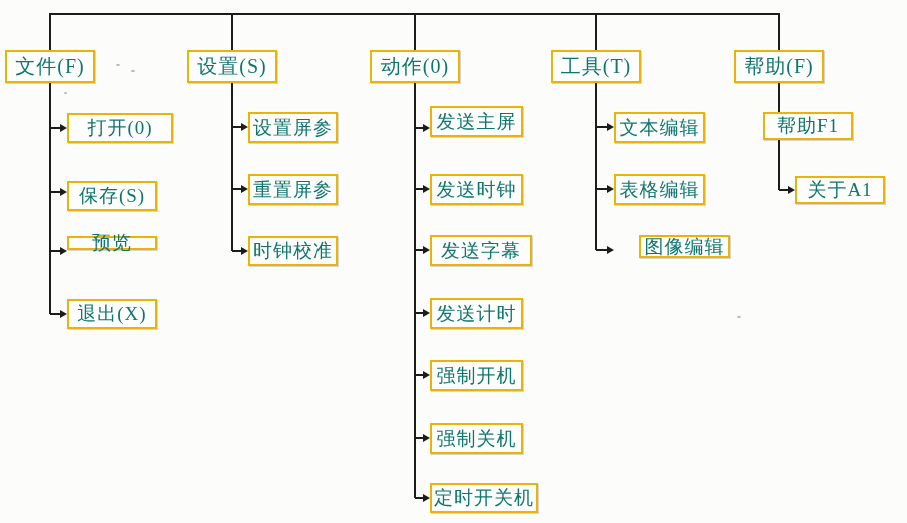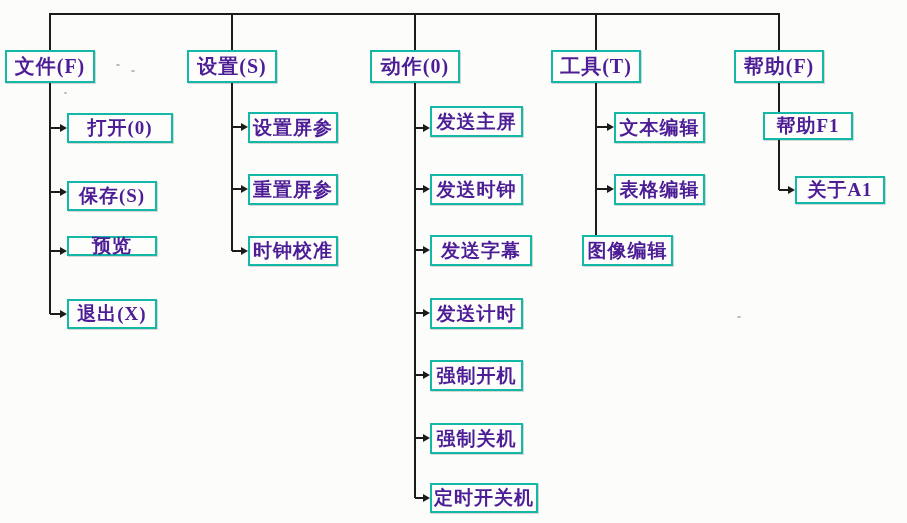--- a/index.html
+++ b/index.html
@@ -9,27 +9,26 @@
   }
   #canvas{
     position:relative;
     width:907px;height:523px;
     background:#fcfcfa;
     overflow:hidden;
   }
   #wires{position:absolute;left:0;top:0;width:907px;height:523px;}
   .box{
     position:absolute;box-sizing:border-box;
-    border:2px solid #14b8a6;
+    border:2px solid #eab308;
     background:#fdfdfc;
     display:flex;align-items:center;justify-content:center;
-    font-size:19px;color:#4c1d95;
+    font-size:19px;color:#0f766e;
     white-space:nowrap;letter-spacing:1px;
     box-shadow:1px 1px 0 rgba(40,40,40,0.18);
-    font-weight:bold;
   }
   .top-box{font-size:20px;}
   .speck{position:absolute;background:#b9b7b2;border-radius:50%;}
 </style>
 </head>
 <body>
 
 <div id="canvas">
 
   <svg id="wires" viewBox="0 0 907 523" xmlns="http://www.w3.org/2000/svg">
@@ -46,41 +45,41 @@
       <path d="M241 123 L248 127 L241 131 Z M241 185 L248 189 L241 193 Z M241 247 L248 251 L241 255 Z"></path>
       <path d="M423 124 L430 128 L423 132 Z M423 185 L430 189 L423 193 Z M423 246 L430 250 L423 254 Z M423 309 L430 313 L423 317 Z M423 371 L430 375 L423 379 Z M423 434 L430 438 L423 442 Z M423 494 L430 498 L423 502 Z"></path>
       <path d="M607 123 L614 127 L607 131 Z M607 185 L614 189 L607 193 Z M607 246 L614 250 L607 254 Z"></path>
       <path d="M788 122 L795 126 L788 130 Z M788 186 L795 190 L788 194 Z"></path>
     </g>
   </svg>
 
   <div class="box top-box" style="left:5px;top:50px;width:90px;height:33px">文件(F)</div>
   <div class="box" style="left:67px;top:113px;width:106px;height:30px">打开(0)</div>
   <div class="box" style="left:67px;top:181px;width:90px;height:30px">保存(S)</div>
-  <div class="box" style="left:67px;top:236px;width:90px;height:20px">预览</div>
+  <div class="box" style="left:67px;top:236px;width:90px;height:14px">预览</div>
   <div class="box" style="left:67px;top:299px;width:90px;height:30px">退出(X)</div>
 
   <div class="box top-box" style="left:187px;top:50px;width:90px;height:33px">设置(S)</div>
   <div class="box" style="left:248px;top:112px;width:90px;height:31px">设置屏参</div>
   <div class="box" style="left:248px;top:174px;width:90px;height:31px">重置屏参</div>
   <div class="box" style="left:248px;top:236px;width:90px;height:30px">时钟校准</div>
 
   <div class="box top-box" style="left:370px;top:50px;width:90px;height:33px">动作(0)</div>
   <div class="box" style="left:430px;top:106px;width:93px;height:31px">发送主屏</div>
   <div class="box" style="left:430px;top:174px;width:93px;height:31px">发送时钟</div>
   <div class="box" style="left:430px;top:235px;width:102px;height:31px">发送字幕</div>
   <div class="box" style="left:430px;top:298px;width:93px;height:31px">发送计时</div>
   <div class="box" style="left:430px;top:360px;width:93px;height:31px">强制开机</div>
   <div class="box" style="left:430px;top:423px;width:93px;height:31px">强制关机</div>
   <div class="box" style="left:430px;top:483px;width:108px;height:30px">定时开关机</div>
 
   <div class="box top-box" style="left:551px;top:50px;width:90px;height:33px">工具(T)</div>
   <div class="box" style="left:614px;top:174px;width:91px;height:31px">表格编辑</div>
   <div class="box" style="left:614px;top:112px;width:91px;height:31px">文本编辑</div>
-  <div class="box" style="left:582px;top:235px;width:91px;height:31px">图像编辑</div>
+  <div class="box" style="left:639px;top:235px;width:91px;height:23px">图像编辑</div>
 
   <div class="box top-box" style="left:734px;top:50px;width:90px;height:33px">帮助(F)</div>
   <div class="box" style="left:763px;top:112px;width:90px;height:28px">帮助F1</div>
   <div class="box" style="left:795px;top:176px;width:90px;height:28px">关于A1</div>
 
   <div class="speck" style="left:116px;top:64px;width:4px;height:2px"></div>
   <div class="speck" style="left:131px;top:70px;width:4px;height:2px"></div>
   <div class="speck" style="left:64px;top:92px;width:3px;height:2px"></div>
   <div class="speck" style="left:737px;top:316px;width:4px;height:2px"></div>
 

